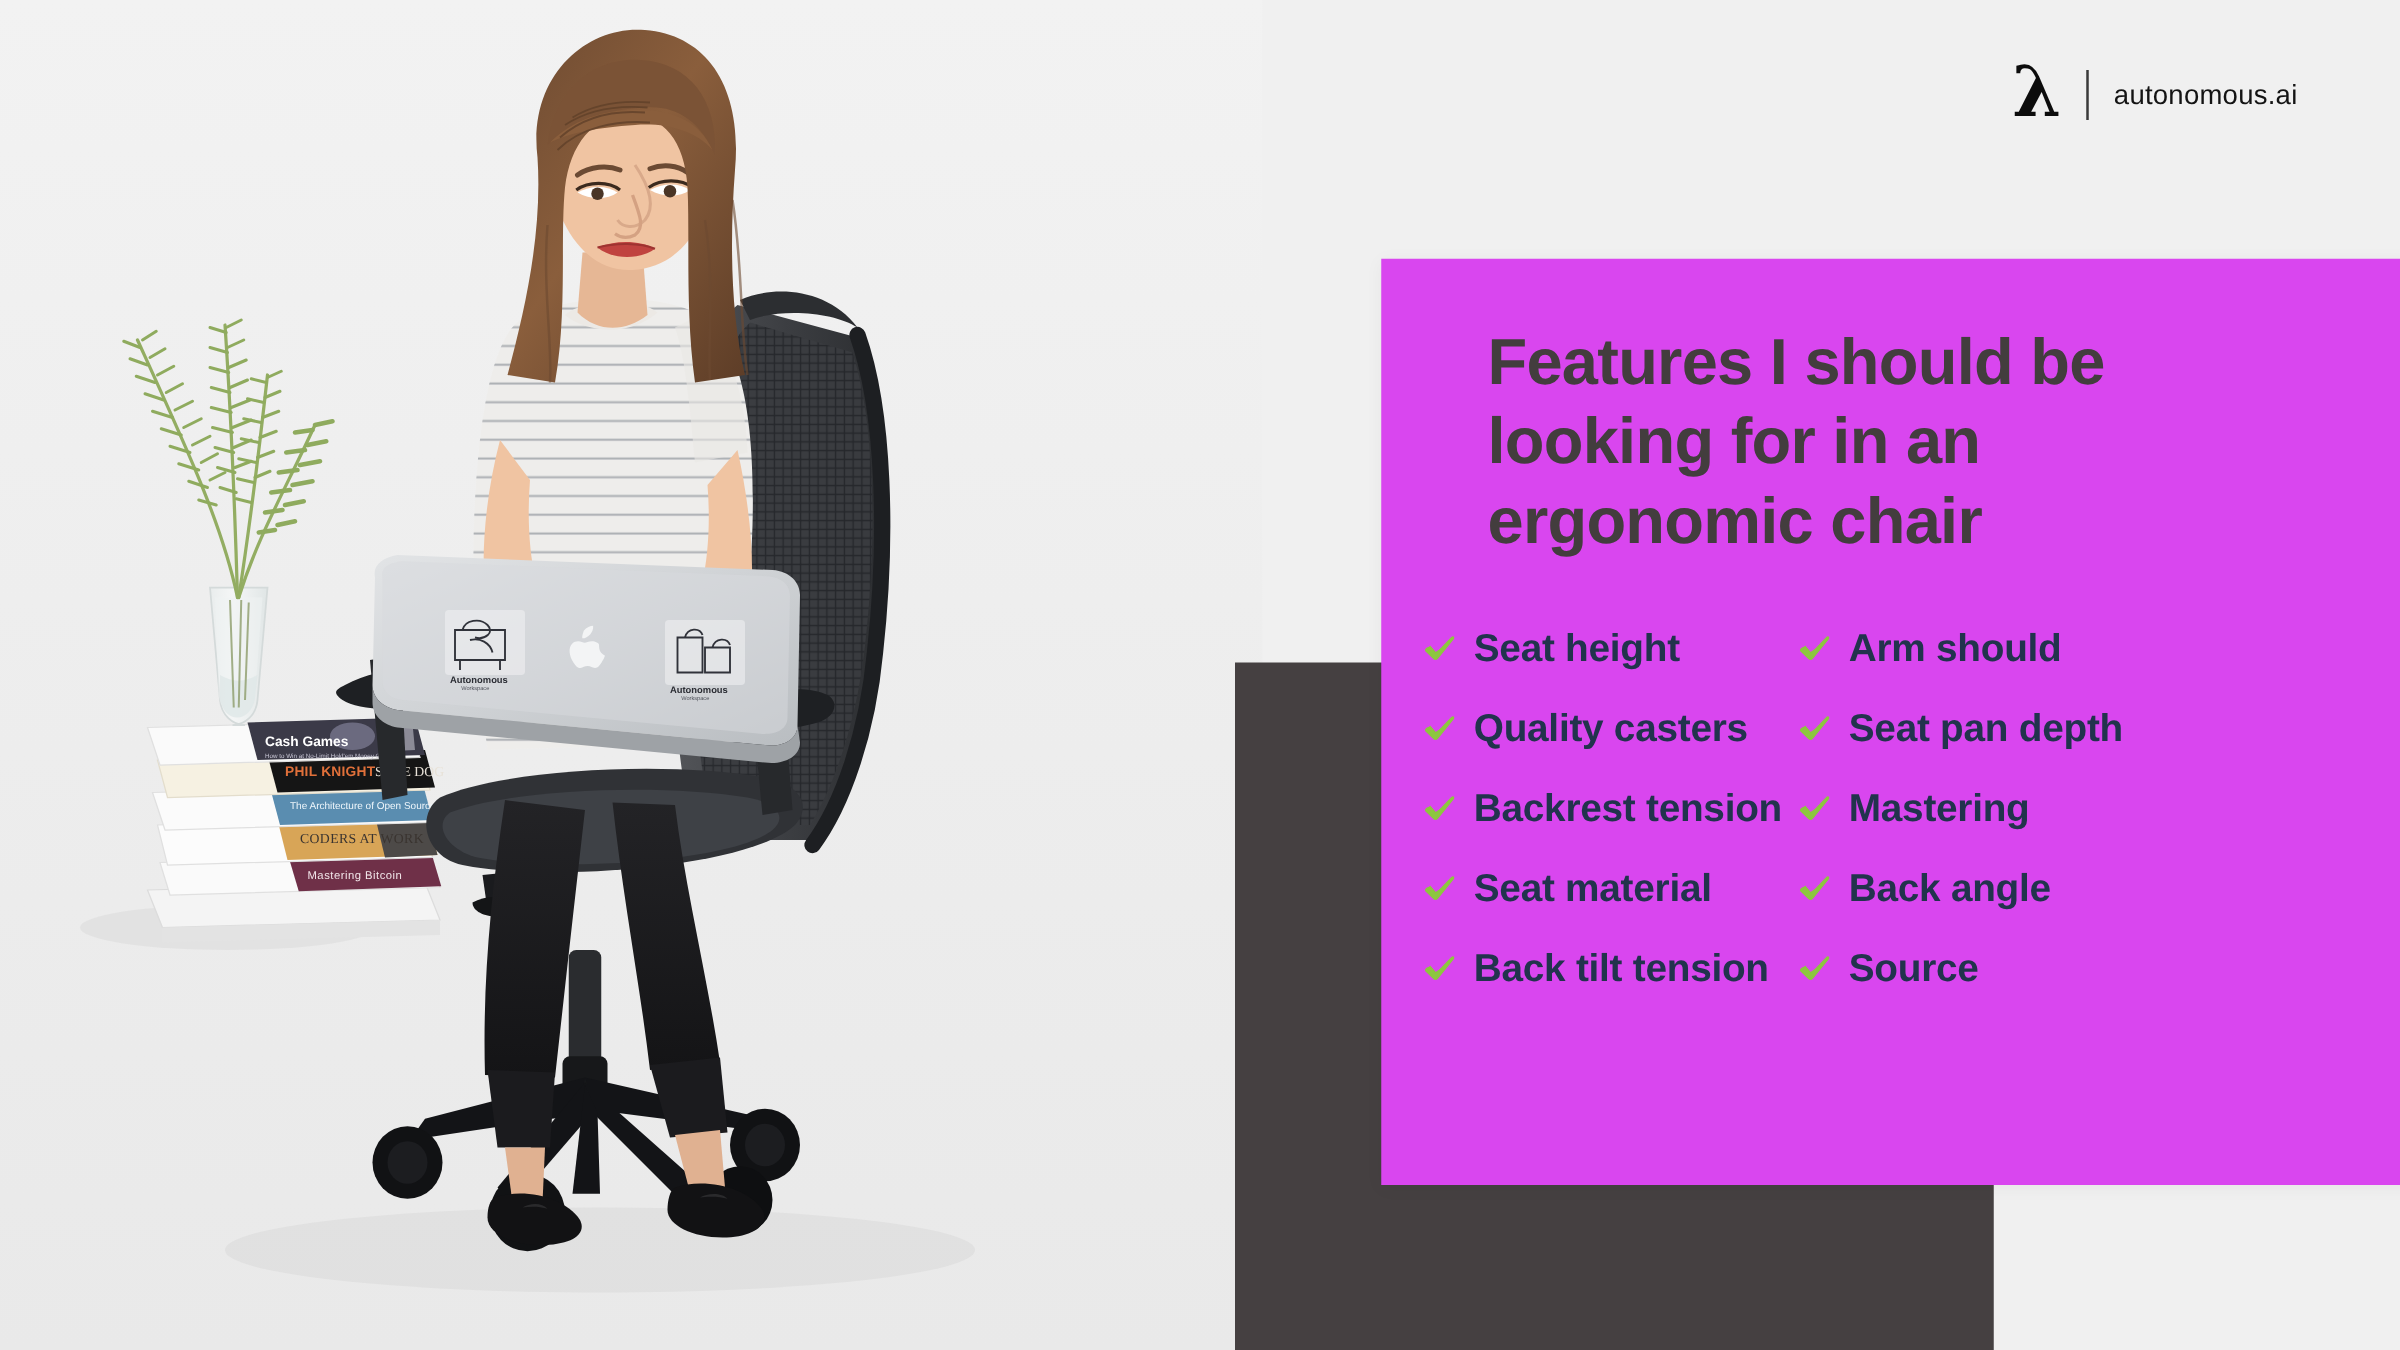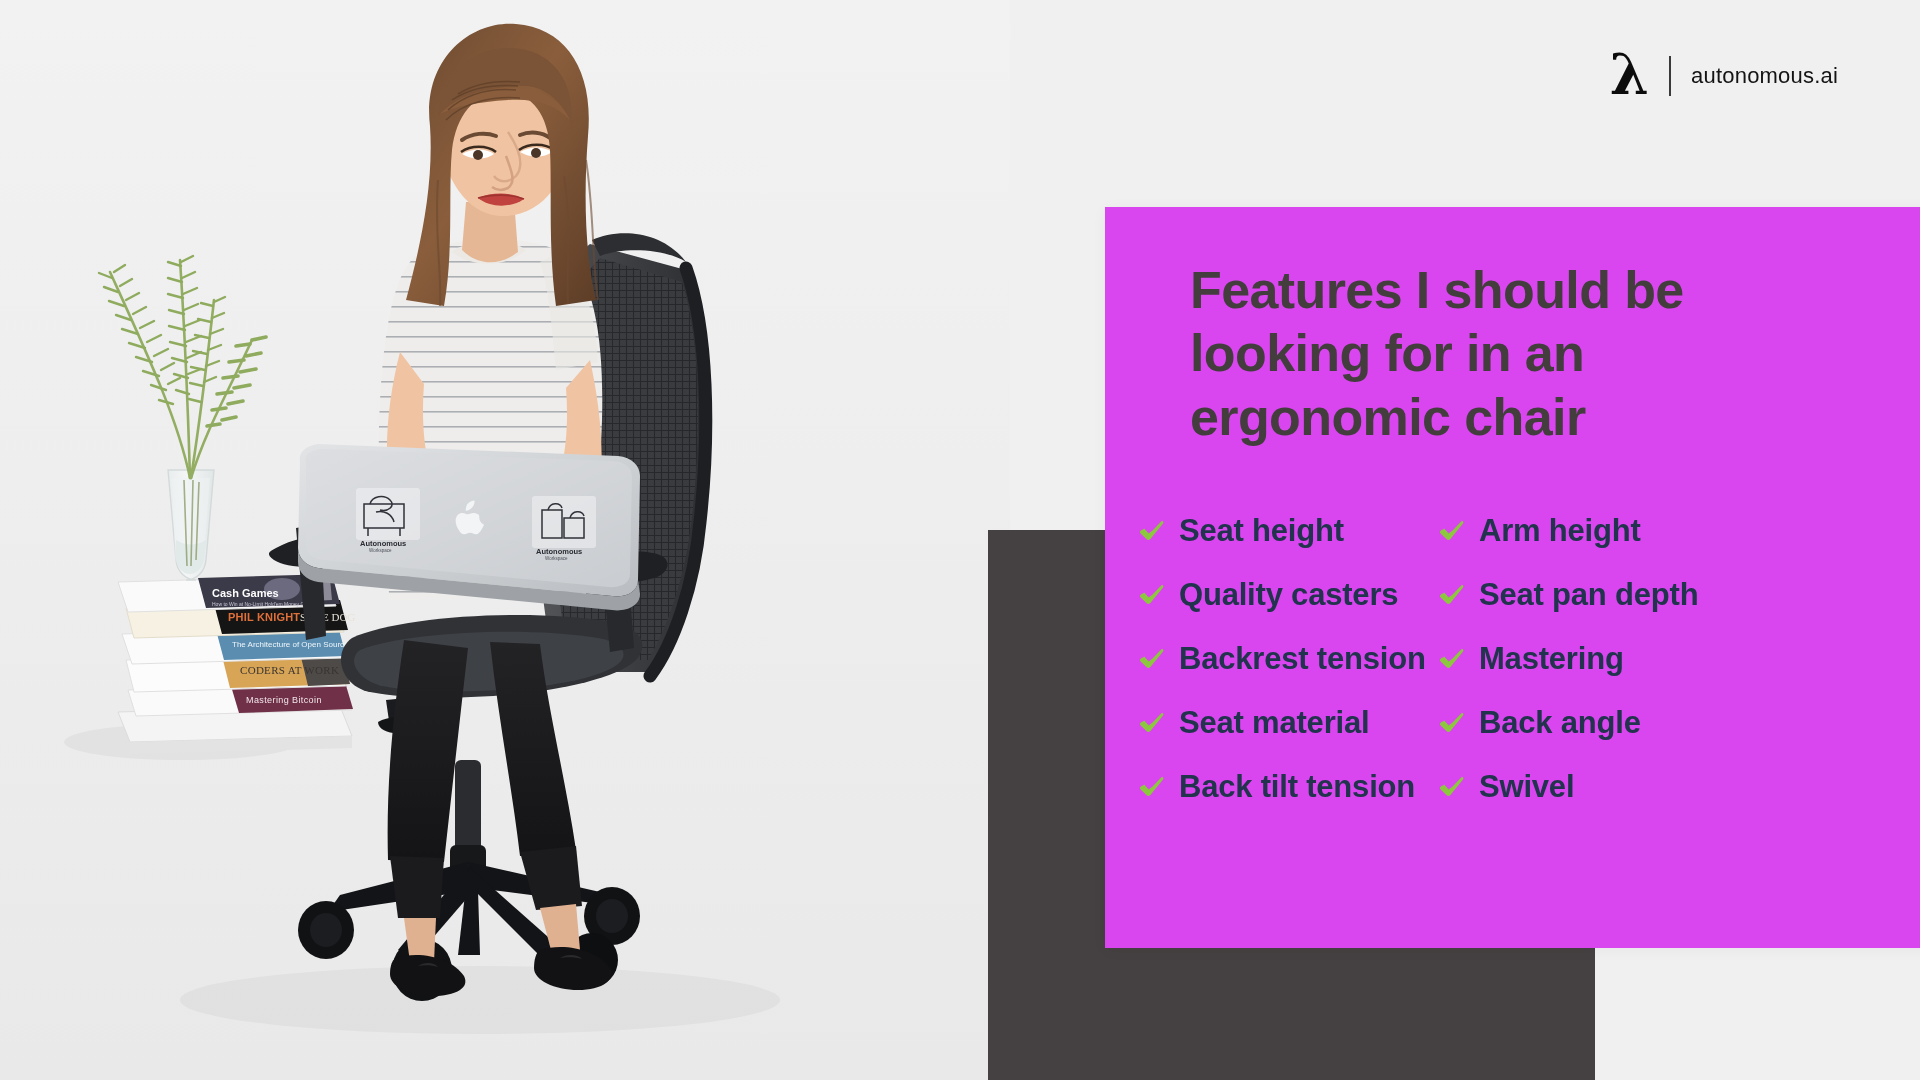--- a/index.html
+++ b/index.html
@@ -63,21 +63,21 @@
     width:600px;
     font-size:52px;
     line-height:1.22;
     font-weight:700;
     color:#433d3e;
     letter-spacing:-.6px;
   }
 
   .checklist{
     position:absolute;
-    left:33px; top:292px;
+    left:33px; top:280px;
     width:700px;
     display:grid;
     grid-template-columns:300px 1fr;
     column-gap:0px;
     row-gap:0px;
   }
   .check-item{
     display:flex;
     align-items:center;
     gap:13px;
@@ -410,21 +410,21 @@
         </span>
         <span class="check-label">Seat height</span>
       </div>
       <div class="check-item">
         <span class="check-icon">
           <svg viewBox="0 0 28 28">
             <path d="M3 14.6 L10.2 21.6 L25 4.8 L21.6 9.2 L10.4 16.6 L6.2 11.4 Z" fill="#8dc63f"></path>
             <path d="M2.6 13.8 C4.6 12 6.6 12.4 8 13.8 L11 17.2 L23.2 4.4 C24.6 3.2 26 4.6 25.2 6.2 L12.4 22 C11.2 23.4 9.6 23.4 8.4 22 L2.6 16.4 C1.6 15.6 1.8 14.4 2.6 13.8 Z" fill="#8dc63f"></path>
           </svg>
         </span>
-        <span class="check-label">Arm height</span>
+        <span class="check-label">Arm should</span>
       </div>
       <div class="check-item">
         <span class="check-icon">
           <svg viewBox="0 0 28 28">
             <path d="M3 14.6 L10.2 21.6 L25 4.8 L21.6 9.2 L10.4 16.6 L6.2 11.4 Z" fill="#8dc63f"></path>
             <path d="M2.6 13.8 C4.6 12 6.6 12.4 8 13.8 L11 17.2 L23.2 4.4 C24.6 3.2 26 4.6 25.2 6.2 L12.4 22 C11.2 23.4 9.6 23.4 8.4 22 L2.6 16.4 C1.6 15.6 1.8 14.4 2.6 13.8 Z" fill="#8dc63f"></path>
           </svg>
         </span>
         <span class="check-label">Quality casters</span>
       </div>
@@ -482,16 +482,16 @@
         </span>
         <span class="check-label">Back tilt tension</span>
       </div>
       <div class="check-item">
         <span class="check-icon">
           <svg viewBox="0 0 28 28">
             <path d="M3 14.6 L10.2 21.6 L25 4.8 L21.6 9.2 L10.4 16.6 L6.2 11.4 Z" fill="#8dc63f"></path>
             <path d="M2.6 13.8 C4.6 12 6.6 12.4 8 13.8 L11 17.2 L23.2 4.4 C24.6 3.2 26 4.6 25.2 6.2 L12.4 22 C11.2 23.4 9.6 23.4 8.4 22 L2.6 16.4 C1.6 15.6 1.8 14.4 2.6 13.8 Z" fill="#8dc63f"></path>
           </svg>
         </span>
-        <span class="check-label">Swivel</span>
+        <span class="check-label">Source</span>
       </div>
     </div>
 </div>
 
 </body></html>

